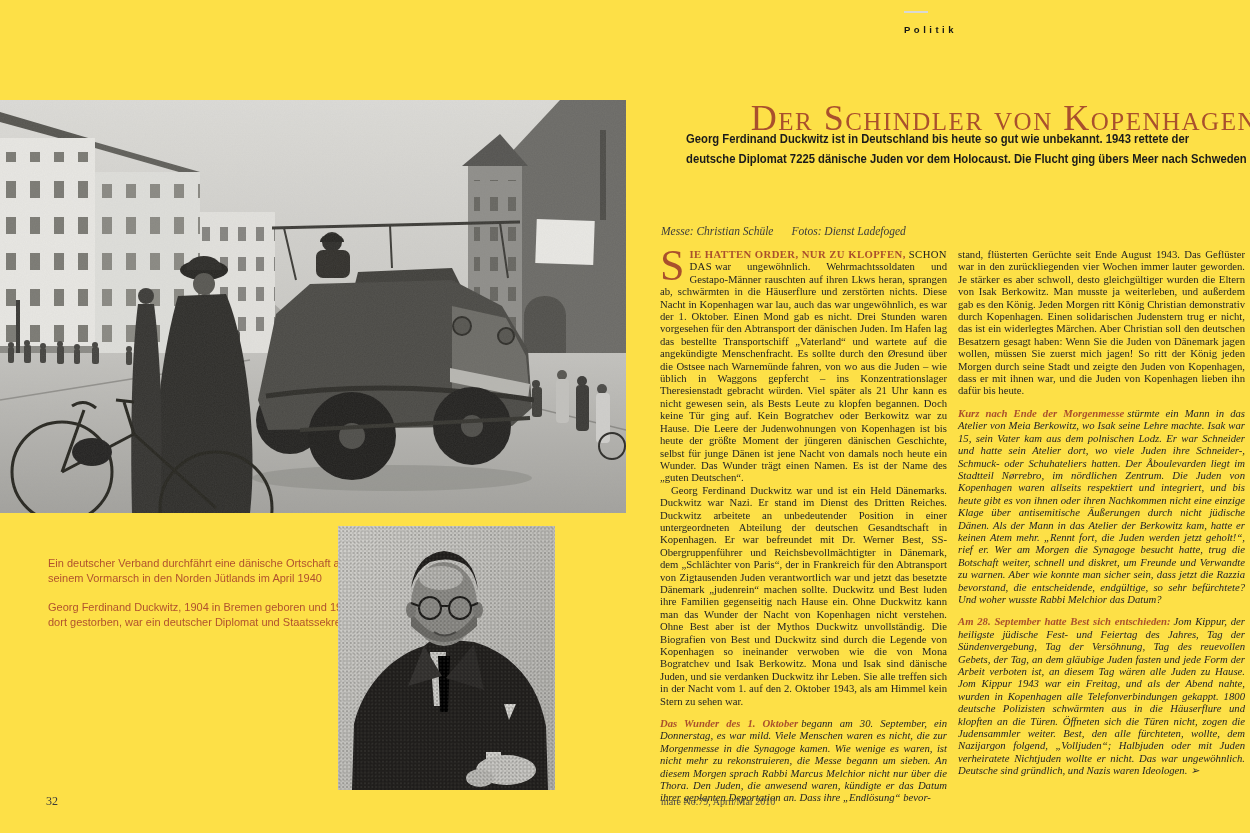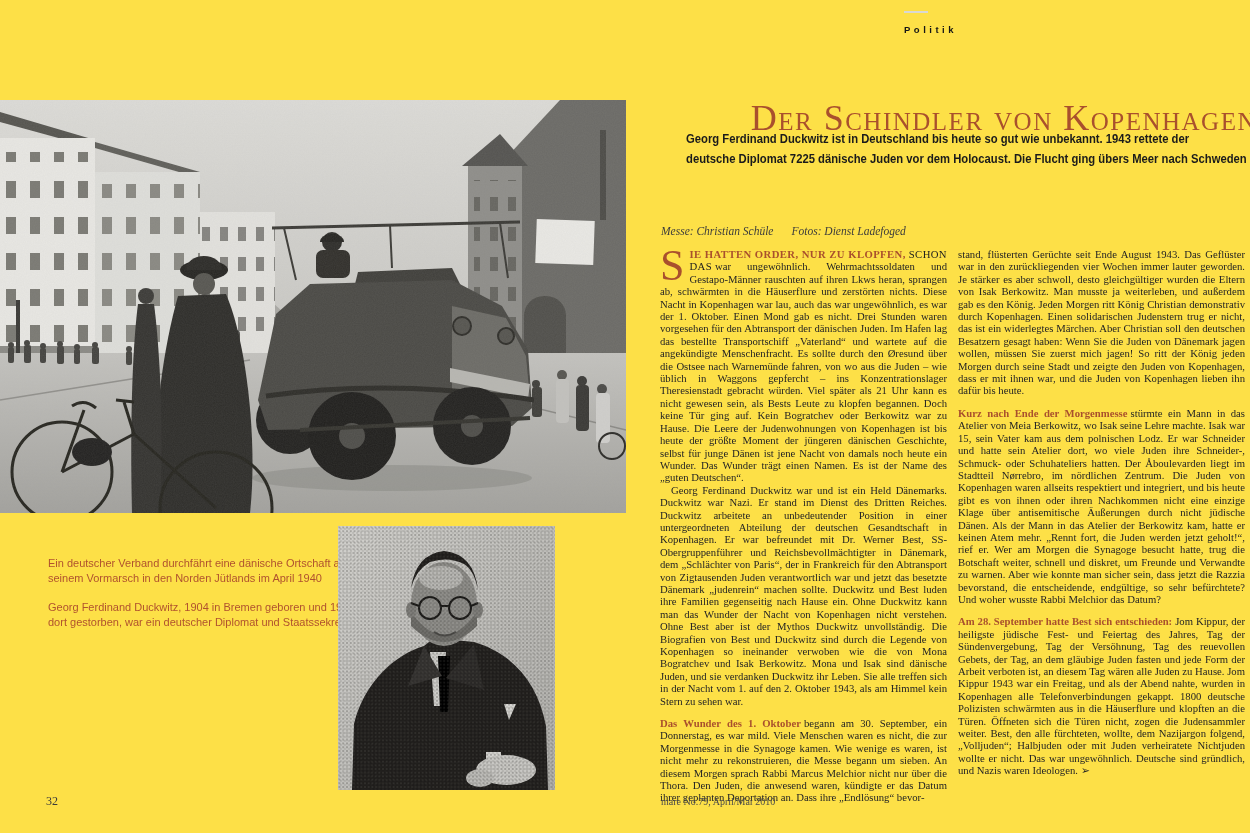--- a/index.html
+++ b/index.html
@@ -45,21 +45,21 @@
   
   .col {
     position:absolute; top:248px; width:287px;
     font-size:10.7px; line-height:12.4px; text-align:justify;
     color:#242424; hyphens:auto;
   }
   .col1 { left:660px; }
   .col2 { left:958px; }
   .col p { margin:0; }
   .col .p-indent { text-indent:11px; }
-  .col .p-sub { margin-top:10px; }
+  .col .p-sub { margin-top:10px;font-style:italic; }
   .dropcap {
     float:left; font-size:44px; line-height:34px; padding:1px 5px 0 0;
     color:#a9502d;
   }
   .lead-red { color:#a9502d; font-weight:bold; letter-spacing:0.4px; margin-right:3px; }
   .lead-black { color:#1d1d1d; letter-spacing:0.4px; margin-right:3px; }
   .runin { color:#a9502d; font-weight:bold; margin-right:3px; }
   .endmark { margin-left:3px; }
   
   .pagenum { position:absolute; font-size:12px; color:#3a3a3a; }

